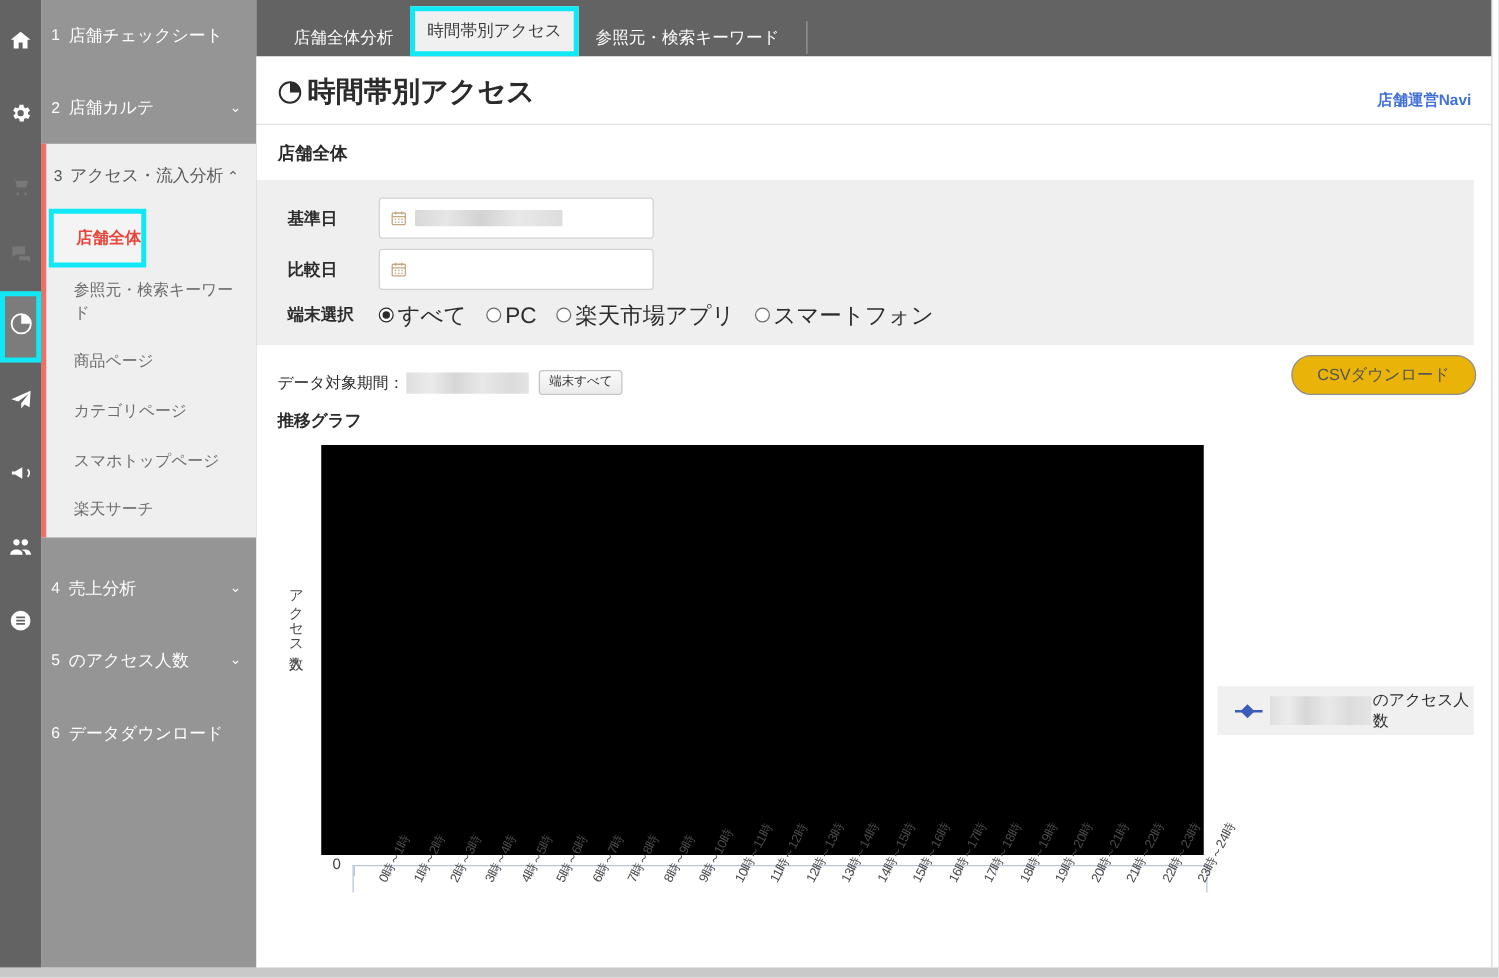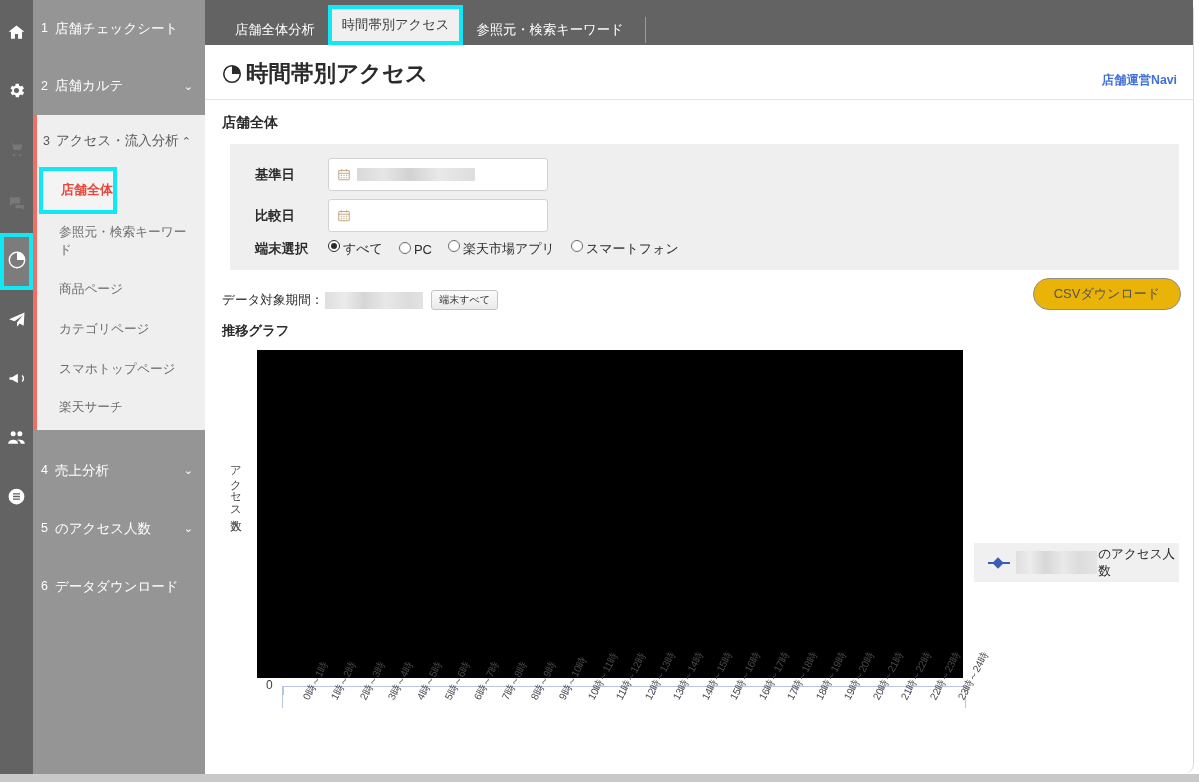--- a/index.html
+++ b/index.html
@@ -109,21 +109,20 @@
     font-weight: bold;
     font-size: 13px;
   }
 
   
   .main {
     position: absolute; left: 205px; top: 0;
     width: 989px; height: 774px;
     background: #ffffff;
     border-right: 1px solid #d8d8d8;
-    border-radius: 10px;
   }
 
   .tabbar {
     position: relative;
     height: 45px;
     background: #636363;
     padding-left: 17px;
     display: flex; align-items: flex-end;
   }
   .tab {
@@ -179,21 +178,21 @@
   }
 
   .section-label {
     font-size: 14px;
     font-weight: bold;
     color: #2b2b2b;
     padding: 14px 0 12px 17px;
   }
 
   .filter-panel {
-    margin: 0 14px 0 25px;
+    margin: 0 14px 0 0;
     background: #efefef;
     padding: 14px 0 10px 0;
   }
   .filter-row {
     display: flex; align-items: center;
     margin-bottom: 8px;
     padding-left: 25px;
   }
   .filter-label {
     width: 73px;
@@ -211,23 +210,23 @@
   }
   .cal-icon { margin-right: 6px; display: inline-flex; }
   .redact {
     display: inline-block;
     height: 13px;
     background: linear-gradient(90deg,#d9d9d9 0%,#e6e6e6 22%,#d2d2d2 45%,#e9e9e9 70%,#dddddd 100%);
     border-radius: 1px;
   }
   .radio-row { margin-bottom: 2px; }
   .radio-opt {
-    display: inline-flex; align-items: flex-start;
+    display: inline-flex; align-items: center;
     margin-right: 16px;
-    font-size: 13px;
+    font-size: 18px;
     color: #2c2c2c;
   }
   .radio-opt .rdo {
     width: 12px; height: 12px;
     border: 1px solid #6b6b6b;
     border-radius: 50%;
     margin-right: 3px;
     display: inline-block;
     position: relative;
     background: #fff;

